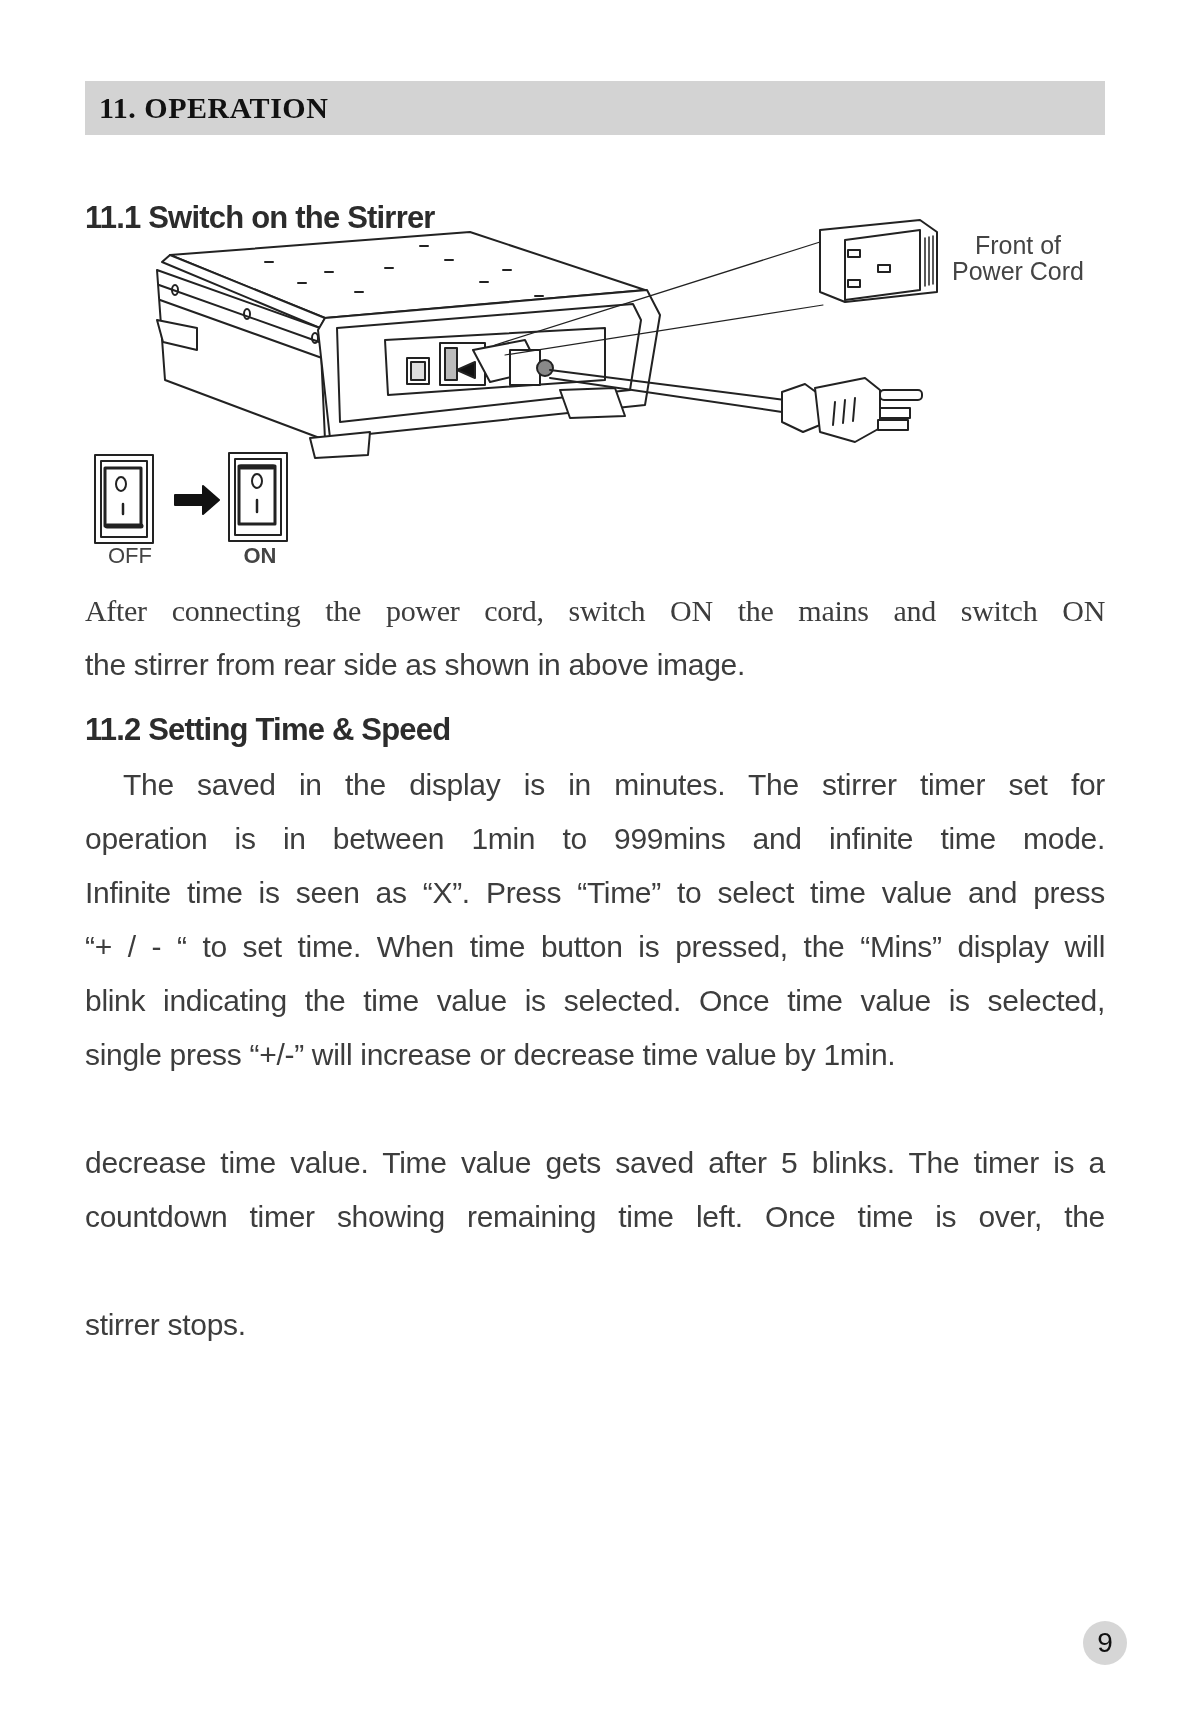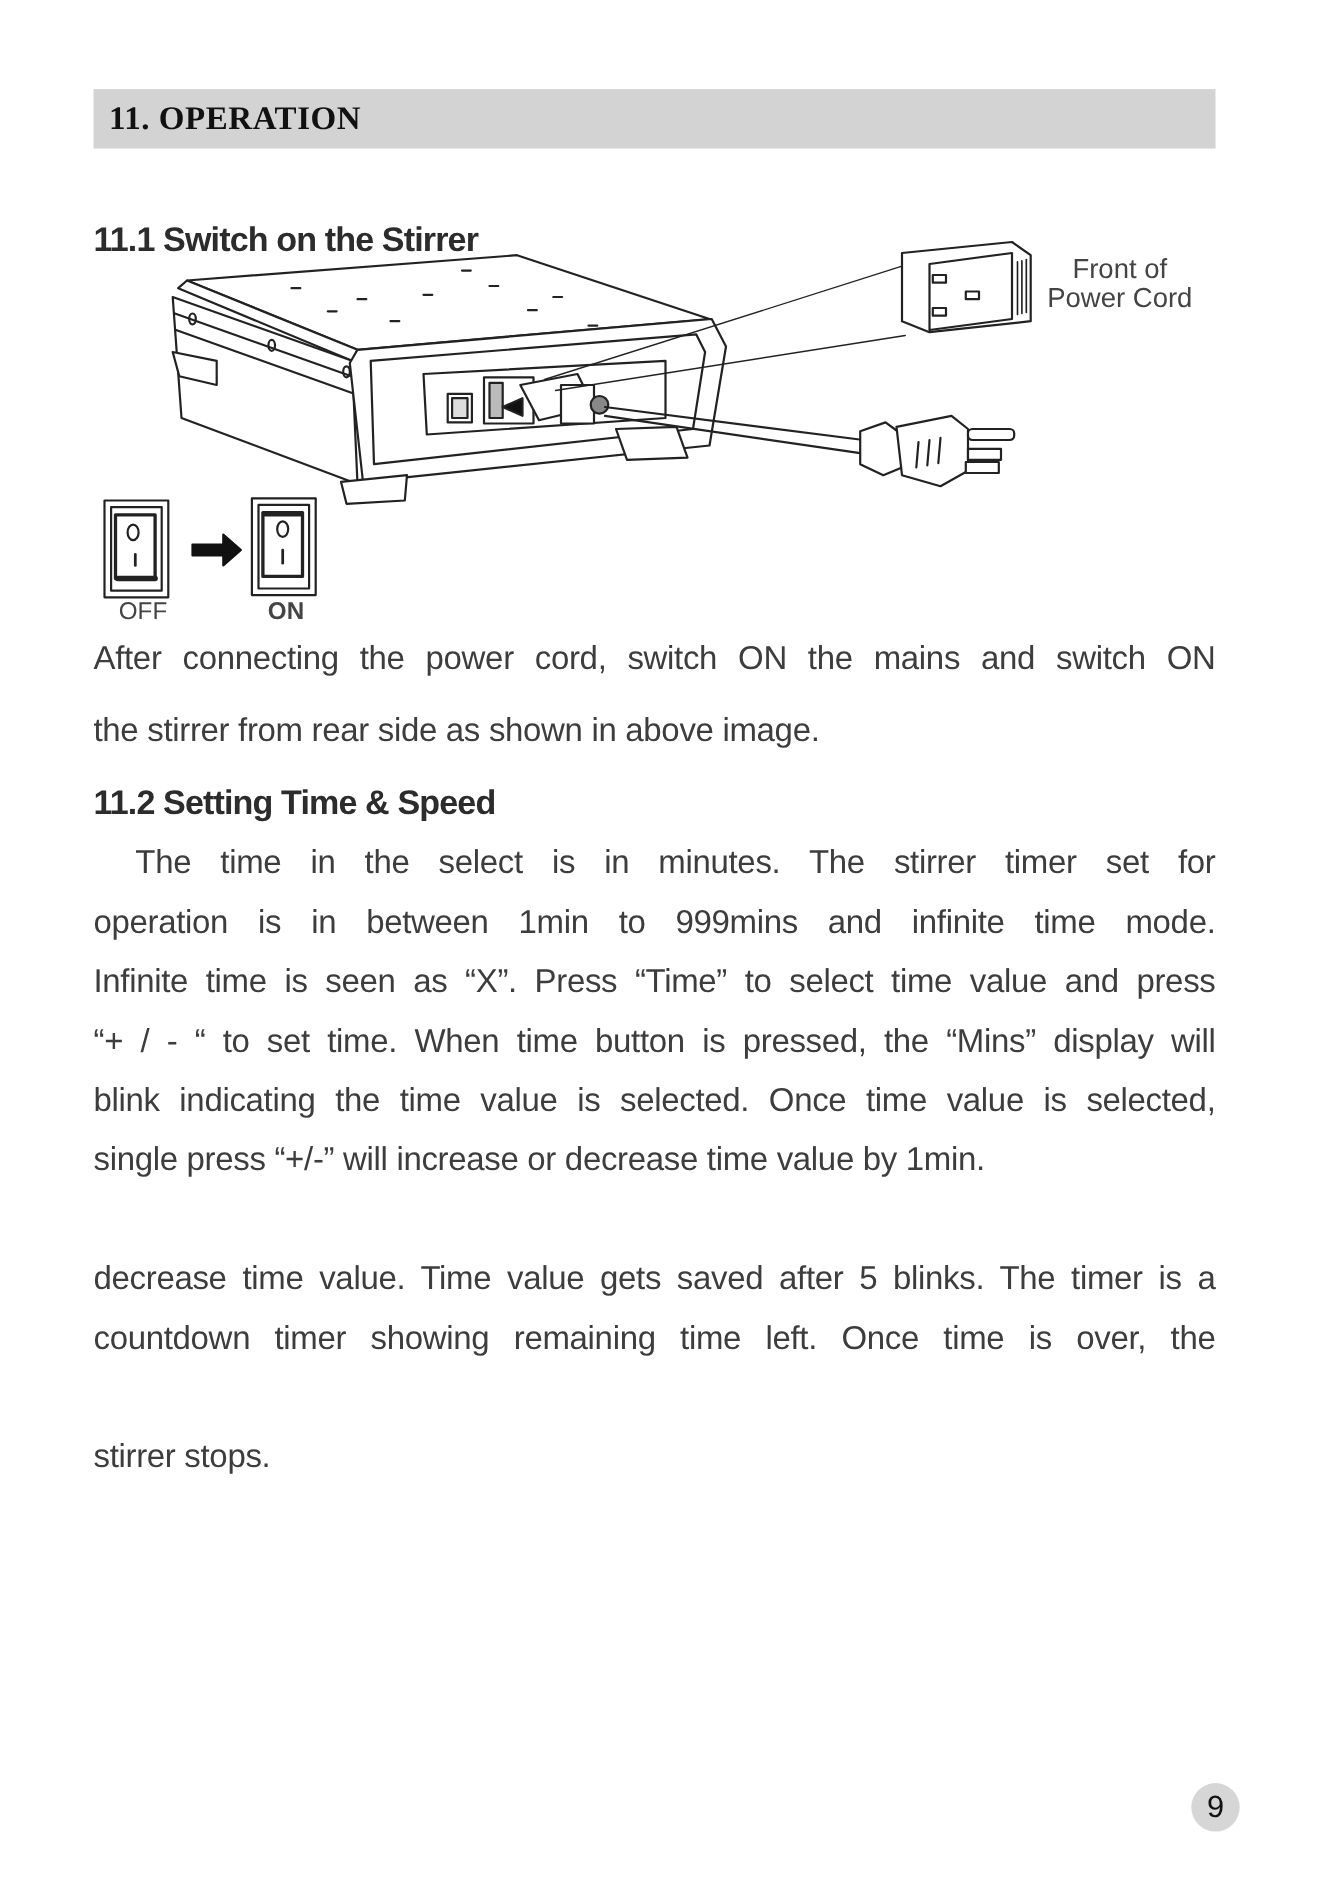--- a/index.html
+++ b/index.html
@@ -125,31 +125,31 @@
   </svg>
 
   <div class="fig-label" style="left:858px; top:22px; width:150px;">
     <span style="display:block">Front of</span>
     <span style="display:block">Power Cord</span>
   </div>
   <div class="fig-label" style="left:10px; top:333px; width:70px; font-size:22px;">OFF</div>
   <div class="fig-label" style="left:140px; top:333px; width:70px; font-size:22px;font-weight:bold;">ON</div>
 </div>
 
-<div class="para justify" style="top:572px;">
+<div class="para justify" style="top:584px;font-family:Liberation Serif, serif;">
   <span class="line">After connecting the power cord, switch ON the mains and switch ON</span>
 </div>
 <div class="para" style="top:638px;">
   <span class="line">the stirrer from rear side as shown in above image.</span>
 </div>
 
 <div class="h2" style="top:712px;">11.2 Setting Time &amp; Speed</div>
 
 <div class="para justify" style="top:758px;">
-  <span class="line" style="padding-left:38px;">The time in the select is in minutes. The stirrer timer set for</span>
+  <span class="line" style="padding-left:38px;">The saved in the display is in minutes. The stirrer timer set for</span>
   <span class="line">operation is in between 1min to 999mins and infinite time mode.</span>
   <span class="line">Infinite time is seen as “X”. Press “Time” to select time value and press</span>
   <span class="line">“+ / - “ to set time. When time button is pressed, the “Mins” display will</span>
   <span class="line">blink indicating the time value is selected. Once time value is selected,</span>
 </div>
 <div class="para" style="top:1028px;">
   <span class="line">single press “+/-” will increase or decrease time value by 1min.</span>
 </div>
 
 <div class="para justify" style="top:1136px;">

